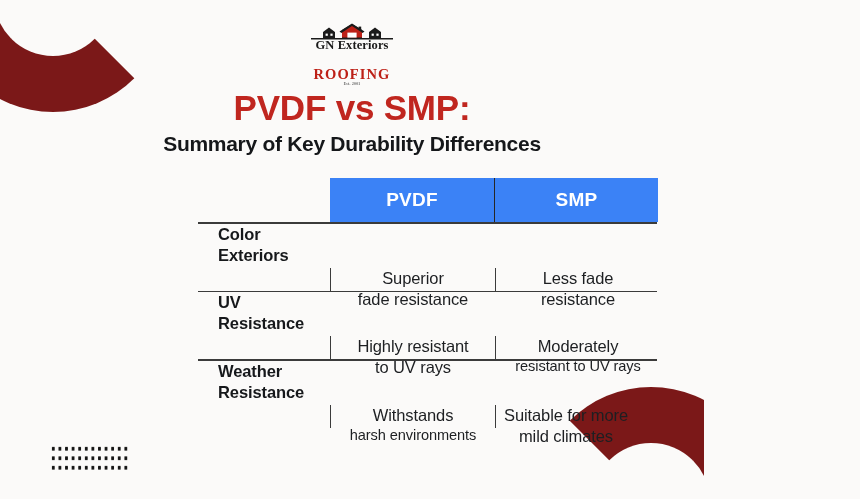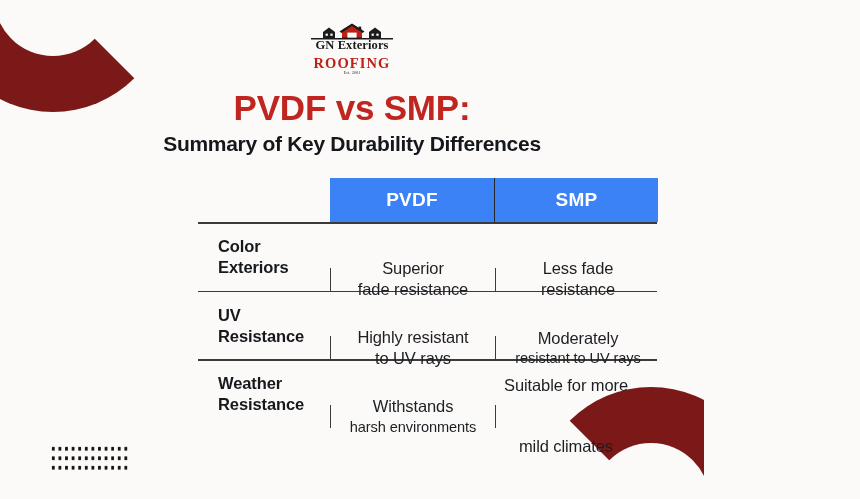--- a/index.html
+++ b/index.html
@@ -95,21 +95,21 @@
     line-height: 1;
     margin-top: -1px;
   }
   .logo-line2 {
     font-family: "Liberation Serif", serif;
     font-weight: bold;
     font-size: 14.5px;
     letter-spacing: 1.1px;
     color: #bd2017;
     line-height: 1.05;
-    margin-top: 4px;
+    margin-top: 15px;
   }
   .logo-line3 {
     font-family: "Liberation Serif", serif;
     font-weight: bold;
     font-size: 3.6px;
     letter-spacing: 0.3px;
     color: #5a5a5a;
     line-height: 1;
     margin-top: 1px;
   }
@@ -178,21 +178,20 @@
 
   .row {
     display: flex;
     align-items: stretch;
     width: 462px;
     height: 67px;
   }
   .cell {
     display: flex;
     flex-direction: column;
-    justify-content: center;
     box-sizing: border-box;
   }
   .cell-label {
     flex: 0 0 132px;
     width: 132px;
     padding-left: 20px;
     font-size: 16.5px;
     font-weight: bold;
     color: #16181b;
     line-height: 1.28;
@@ -207,21 +206,21 @@
     font-weight: normal;
     color: #1d1f22;
     line-height: 1.28;
     letter-spacing: -0.1px;
     border-left: 1.6px solid #3b3b3b;
     margin-top: 44px;
   }
   .cell-val .l2 { display: block; white-space: nowrap; }
   .cell-val .l2.small { font-size: 14.6px; }
   .cell-val .l1 { display: block; white-space: nowrap; }
-  .cell-val.wide { overflow: visible; gap: 40px; }
+  .cell-val.wide { overflow: visible; }
   .cell-val.wide .l1,
   .cell-val.wide .l2 {
     position: relative;
     width: 190px;
     left: -12px;
     text-align: center;
   }
   .row.last .cell-val { border-left-color: #3b3b3b; }
 </style>
 </head>

